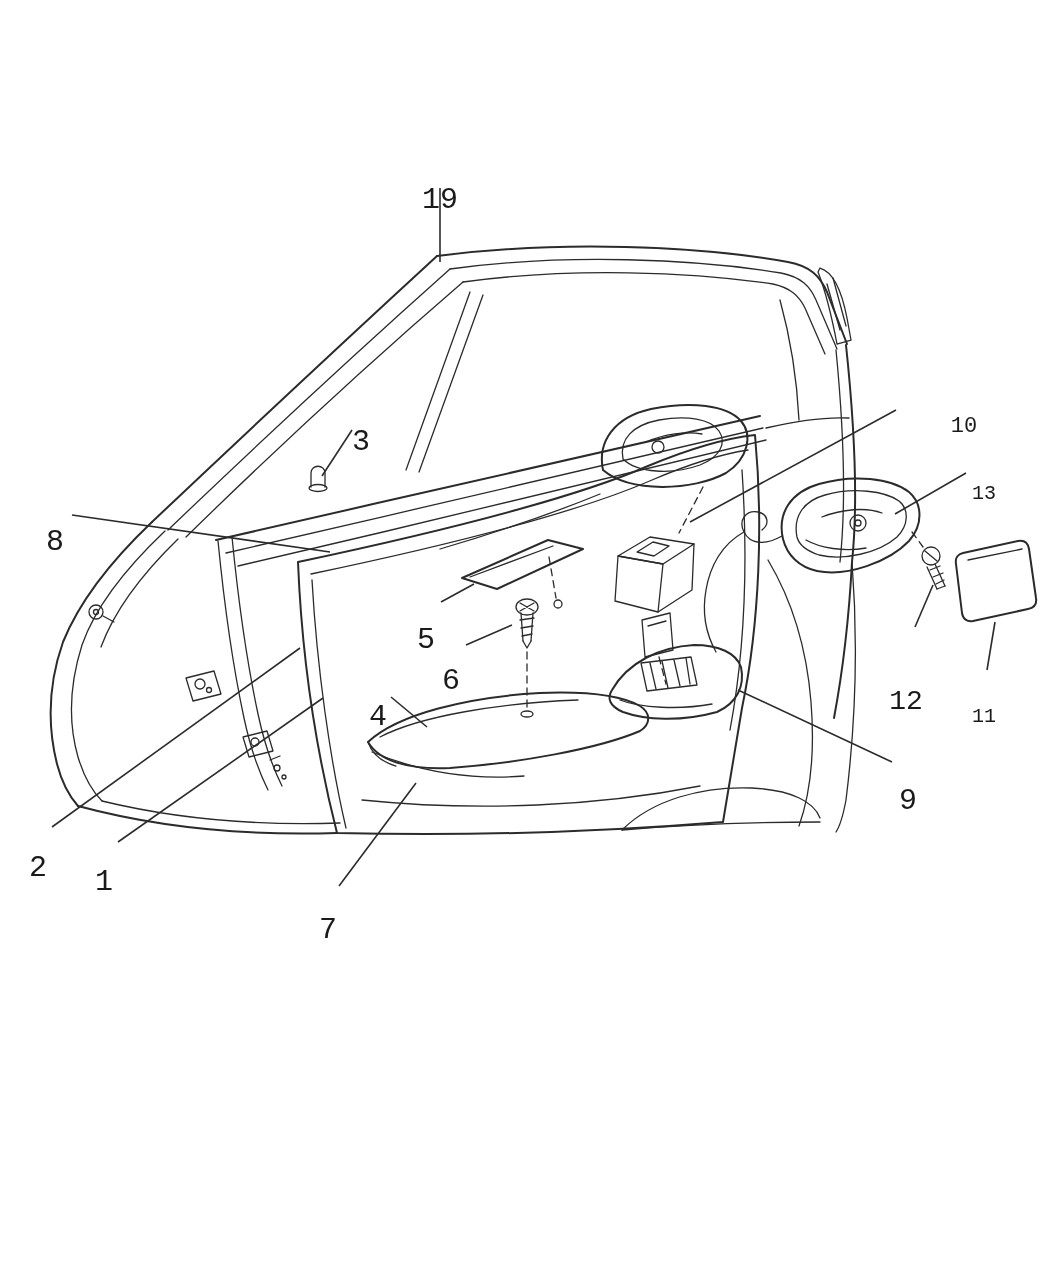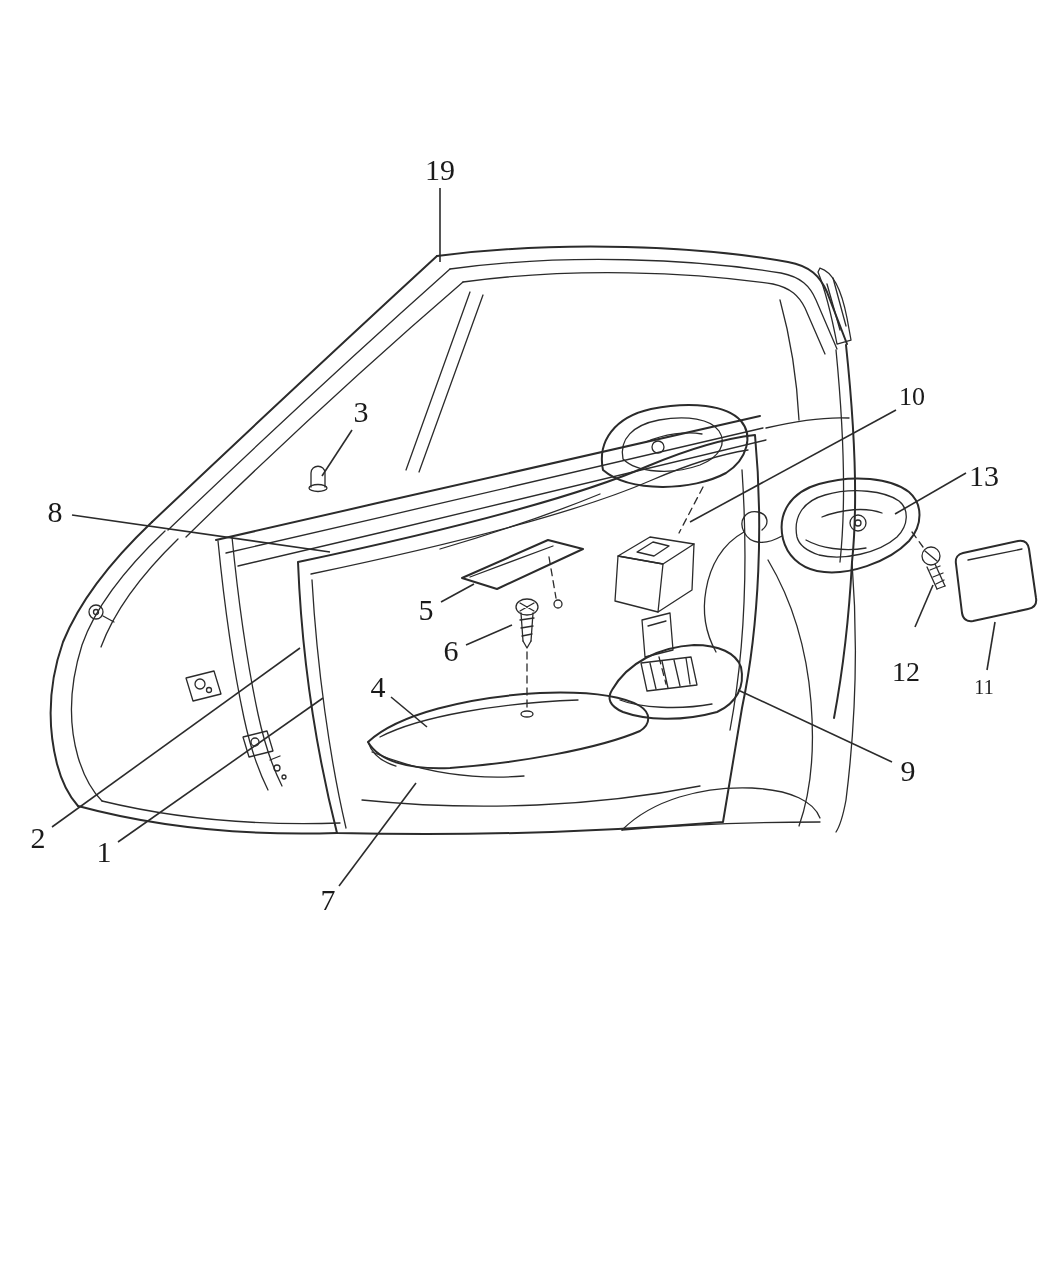--- a/index.html
+++ b/index.html
@@ -11,23 +11,24 @@
     font-family:"Liberation Sans", sans-serif;
   }
   #art{position:absolute;left:0;top:0;width:100%;height:100%;}
   .ln{fill:none;stroke:var(--line,#2b2b2b);stroke-width:2;stroke-linecap:round;stroke-linejoin:round;}
   .thin{fill:none;stroke:var(--line,#2b2b2b);stroke-width:1.3;stroke-linecap:round;stroke-linejoin:round;}
   .dash{fill:none;stroke:var(--line,#2b2b2b);stroke-width:1.3;stroke-dasharray:7 5;stroke-linecap:round;}
   .callout{
     position:absolute;
     transform:translate(-50%,-50%);
     color:var(--label,#1a1a1a);
-    font-family:Liberation Serif, serif;
+    font-family:Liberation Mono, monospace;
     line-height:1;
     user-select:none;
+    margin-top:30px;
   }
   [data-name^="leader-line"]{stroke:var(--line,#2b2b2b);stroke-width:1.6;fill:none;}
 </style>
 </head>
 <body>
 
 <div id="stage" data-name="door-trim-diagram">
   <svg id="art" viewBox="0 0 1050 1275" xmlns="http://www.w3.org/2000/svg" data-name="diagram-canvas">
 
     <g data-name="window-frame">
@@ -191,22 +192,22 @@
         <line x1="892" y1="762" x2="738" y2="690" data-name="leader-line-9"></line>
         <line x1="915" y1="627" x2="933" y2="585" data-name="leader-line-12"></line>
         <line x1="987" y1="670" x2="995" y2="622" data-name="leader-line-11"></line>
       </g>
   </svg>
 
   <div data-name="callout-layer" style="position:absolute;left:0;top:0;width:100%;height:100%;pointer-events:none;">
       <div class="callout" data-name="callout-19" style="left: 440px; top: 170px; font-size: 30px;">19</div>
       <div class="callout" data-name="callout-3" style="left: 361px; top: 412px; font-size: 30px;">3</div>
       <div class="callout" data-name="callout-8" style="left: 55px; top: 512px; font-size: 30px;">8</div>
-      <div class="callout" data-name="callout-10" style="left: 912px; top: 397px; font-size: 26px;">10</div>
-      <div class="callout" data-name="callout-13" style="left: 984px; top: 476px; font-size: 30px;">13</div>
+      <div class="callout" data-name="callout-10" style="left: 964px; top: 397px; font-size: 22px;">10</div>
+      <div class="callout" data-name="callout-13" style="left: 984px; top: 464px; font-size: 20px;">13</div>
       <div class="callout" data-name="callout-5" style="left: 426px; top: 610px; font-size: 30px;">5</div>
       <div class="callout" data-name="callout-6" style="left: 451px; top: 651px; font-size: 30px;">6</div>
       <div class="callout" data-name="callout-2" style="left: 38px; top: 838px; font-size: 30px;">2</div>
       <div class="callout" data-name="callout-1" style="left: 104px; top: 852px; font-size: 30px;">1</div>
       <div class="callout" data-name="callout-4" style="left: 378px; top: 687px; font-size: 30px;">4</div>
       <div class="callout" data-name="callout-7" style="left: 328px; top: 900px; font-size: 30px;">7</div>
       <div class="callout" data-name="callout-9" style="left: 908px; top: 771px; font-size: 30px;">9</div>
       <div class="callout" data-name="callout-12" style="left: 906px; top: 672px; font-size: 28px;">12</div>
       <div class="callout" data-name="callout-11" style="left: 984px; top: 687px; font-size: 20px;">11</div>
     </div>

